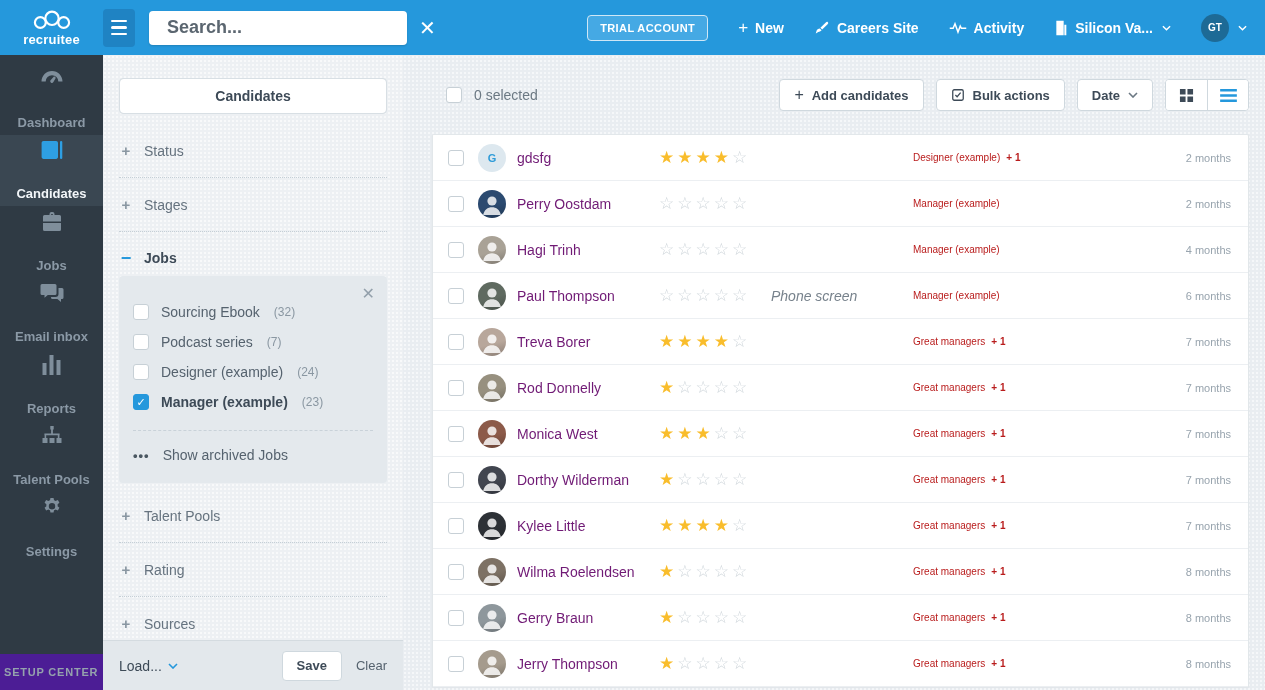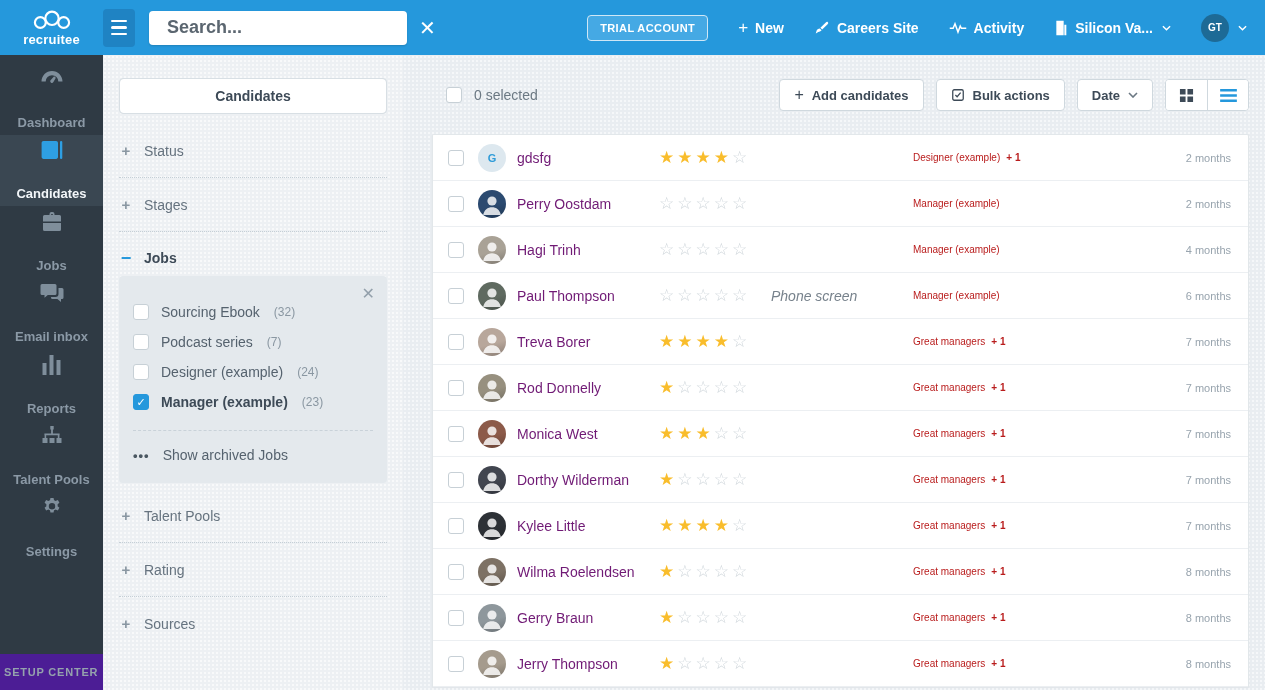--- a/index.html
+++ b/index.html
@@ -257,20 +257,30 @@
       <div class="fsection">
         <span class="expander">+</span>
         <span>Rating</span>
       </div>
       <div class="fsection">
         <span class="expander">+</span>
         <span>Sources</span>
       </div>
 
     </div>
+    <div class="ffooter">
+      <button class="load-link">
+        <span>Load...</span>
+        <svg width="10" height="6" viewBox="0 0 10 6">
+            <path d="M1 1l4 4 4-4" stroke="currentColor" fill="none" stroke-width="1.6"></path>
+          </svg>
+      </button>
+      <button class="save-btn">Save</button>
+      <button class="clear-btn">Clear</button>
+    </div>
   </aside>
 
   <main class="main">
     <div class="toolbar">
       <div class="sel-wrap">
         <span class="cb"></span>
         <span class="sel-text">0 selected</span>
       </div>
       <div class="tb-buttons">
         <button class="btn">

